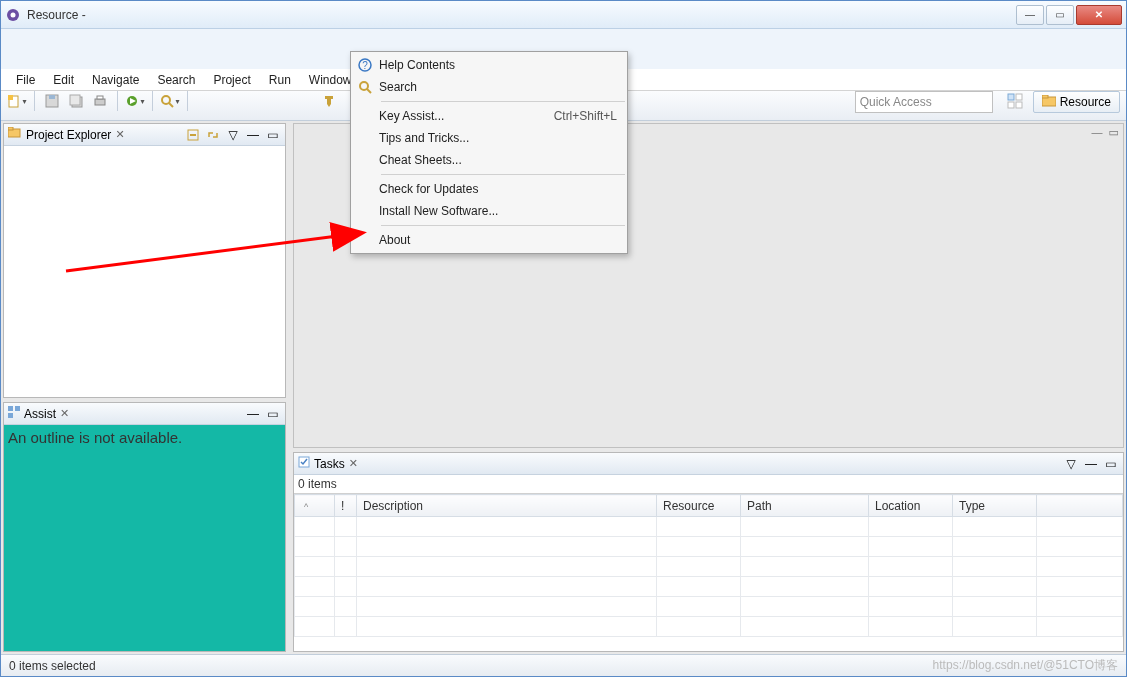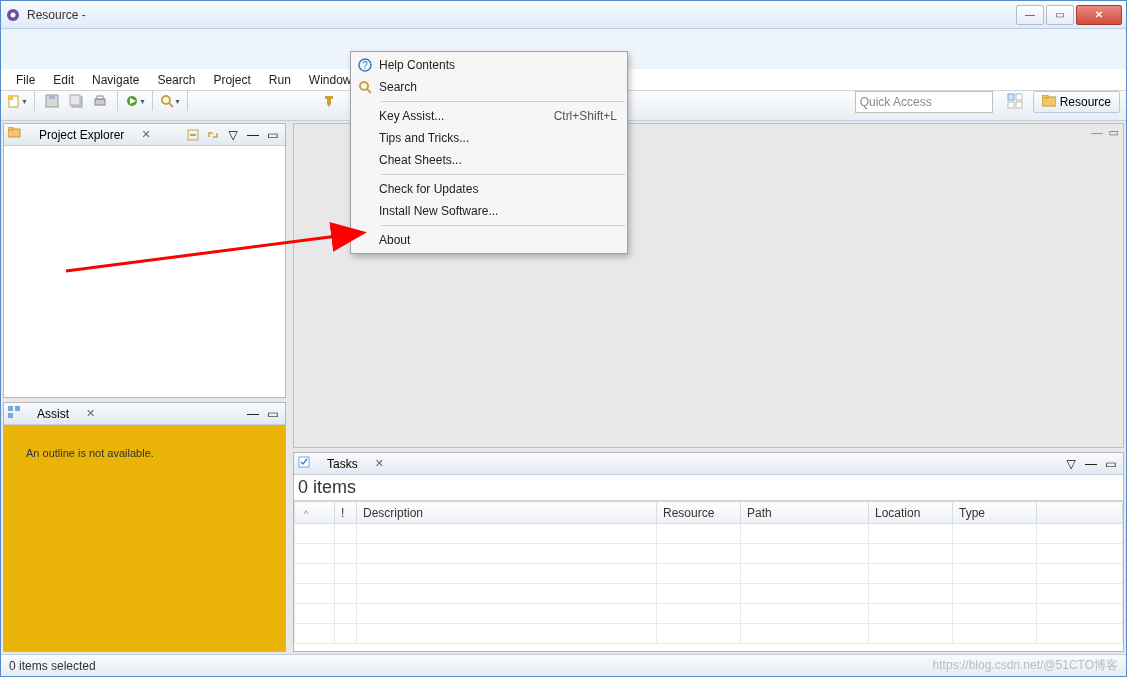--- a/index.html
+++ b/index.html
@@ -25,29 +25,29 @@
   .persp-switch { width: 20px; height: 20px; margin-left: 8px; display:flex;align-items:center;justify-content:center; }
   .resource-btn { margin-left: 4px; height: 22px; padding: 0 8px; border: 1px solid #b7c9dc; border-radius: 2px; background: linear-gradient(#fefefe,#e8eef5); display: flex; align-items: center; gap: 4px; font-size: 12px; }
   
   .body { flex: 1; display: flex; background: #e8e8e8; overflow: hidden; }
   .left-col { width: 290px; display: flex; flex-direction: column; border-right: 3px solid #e8e8e8; }
   .view { background: #fff; border: 1px solid #b8b8b8; display: flex; flex-direction: column; margin: 2px; }
   .view-header { height: 22px; background: linear-gradient(#f9fbfd,#e1e9f2); border-bottom: 1px solid #c6d2df; display: flex; align-items: center; padding: 0 4px; gap: 4px; font-size: 12px; }
   .view-header .spacer { flex: 1; }
   .view-header .vicon { width: 16px; height: 16px; display:flex;align-items:center;justify-content:center; }
   .view-header .vclose { font-size: 11px; color: #666; }
-  .view-header .vtitle { display:flex; align-items:center; gap:17px; }
+  .view-header .vtitle { display:flex; align-items:center; gap:4px; }
   .pe-view { flex: 0 0 275px; }
   .outline-view { flex: 1; }
-  .outline-body { padding: 22px; font-size: 11px; color: #333; background:#eab308; flex:1;}
+  .outline-body { padding: 4px; font-size: 15px; color: #333; background:#14b8a6; flex:1;}
   .right-col { flex: 1; display: flex; flex-direction: column; }
   .editor-area { flex: 1; background: #e8e8e8; border: 1px solid #c0c0c0; margin: 2px; position: relative; }
   .editor-controls { position:absolute; top:2px; right:4px; display:flex; gap:6px; color:#777; font-size:11px;}
   .tasks-view { height: 200px; }
-  .tasks-items { padding: 2px 4px; font-size: 18px; color:#333; border-bottom:1px solid #d0d0d0;}
+  .tasks-items { padding: 2px 4px; font-size: 12px; color:#333; border-bottom:1px solid #d0d0d0;}
   .tasks-table { flex:1; overflow:auto; }
   table { border-collapse: collapse; width: 100%; font-size: 12px; }
   th { background: linear-gradient(#fdfdfe,#eef1f5); border: 1px solid #d6dde5; text-align: left; padding: 3px 6px; font-weight: normal; color:#333; height:22px;}
   th.sort::after{ content:"^"; font-size:9px; margin-left:3px; color:#888;}
   td { border: 1px solid #e6e9ed; height: 20px; padding: 2px 6px; }
   
   .statusbar { height: 22px; background: linear-gradient(#f9fbfd,#e7ecf2); border-top: 1px solid #c2cedb; display: flex; align-items: center; padding: 0 8px; font-size: 12px; color: #333; justify-content:space-between;}
   .watermark { color:#bbb; font-size:12px;}
   
   .dropdown { position: absolute; top: 50px; left: 349px; width: 278px; background: #f6f6f6; border: 1px solid #a0a0a0; box-shadow: 2px 3px 6px rgba(0,0,0,0.25); z-index: 50; padding: 2px 0; }

